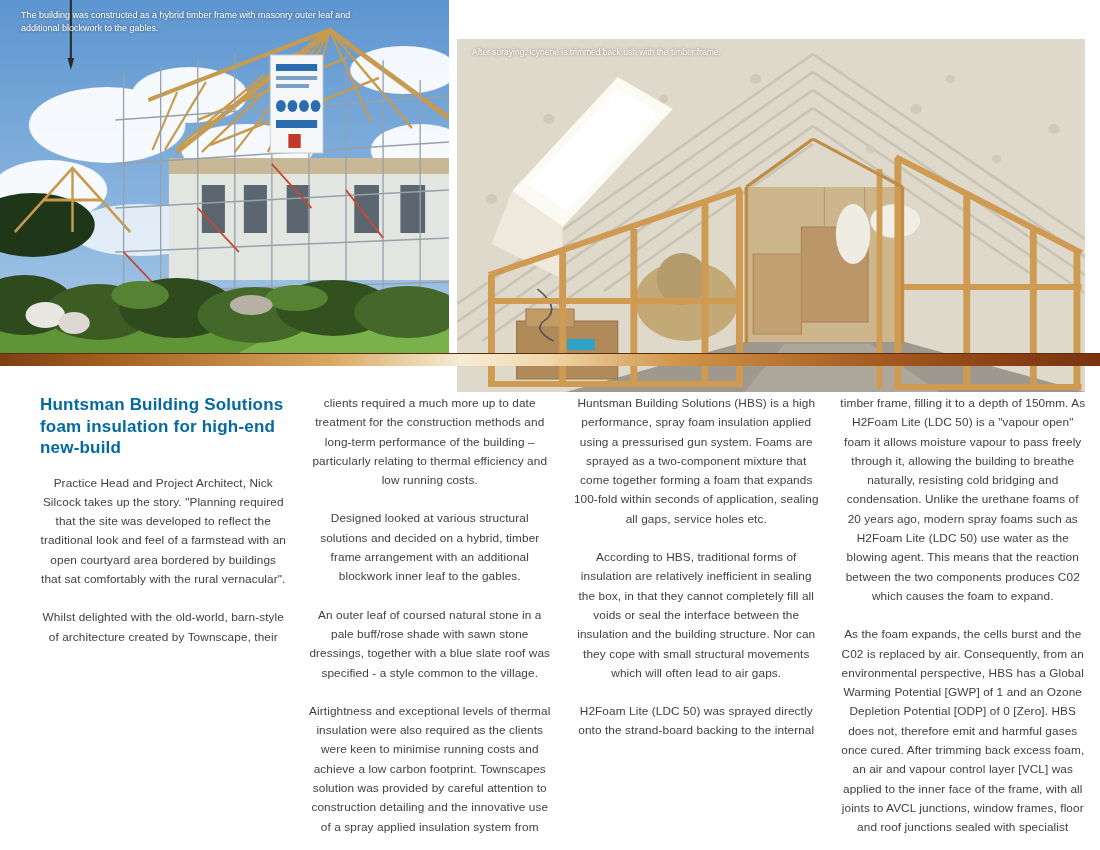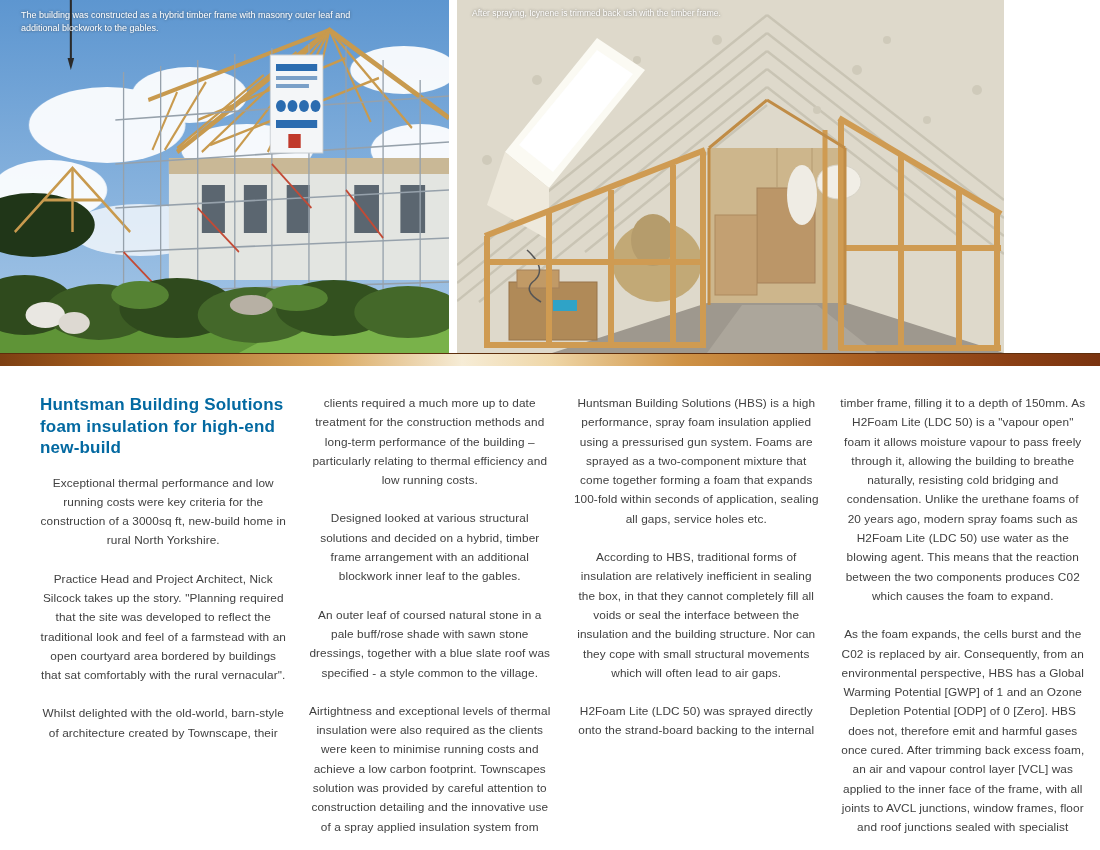--- a/index.html
+++ b/index.html
@@ -3,21 +3,21 @@
 <meta charset="utf-8">
 <style>
   * { margin:0; padding:0; box-sizing:border-box; }
   html,body { background:#ffffff; }
   body { font-family:"Liberation Sans", sans-serif; }
   .page { position:relative; width:1100px; height:850px; background:#fff; overflow:hidden; }
 
   .photos { position:absolute; top:0; left:0; width:1100px; height:353px; display:flex; }
   .photo { position:relative; height:353px; overflow:hidden; }
   .photo-left  { width:449px; margin-right:8px; }
-  .photo-right { width:547px; }
+  .photo-right { width:628px;margin-top:39px; }
   .photo svg { display:block; width:100%; height:100%; }
 
   .caption { position:absolute; top:9px; left:21px; color:#ffffff; font-size:9px;
              line-height:12.5px; max-width:330px; text-shadow:0 0 3px rgba(40,40,40,.65); }
   .photo-right .caption { top:7px; left:15px; max-width:420px; font-size:8.5px; }
 
   .divider { position:absolute; top:353px; left:0; width:1100px; height:13px;
     background:linear-gradient(90deg,#7d3f12 0%,#a55f1f 10%,#d9a860 30%,#f6ecd6 42%,
       #efd7a8 50%,#cf9346 62%,#aa5f22 78%,#8a3f14 92%,#7a330f 100%);
     border-top:1px solid #5e2e0c; }
@@ -222,21 +222,20 @@
       </svg>
       <div class="caption">After spraying, Icynene is trimmed back ush with the timber frame.</div>
     </div>
   </div>
 
   <div class="divider"></div>
 
   <div class="content">
     <div class="col">
       <h1 class="headline">Huntsman Building Solutions foam insulation for high-end new-build</h1>
-      <p>Exceptional thermal performance and low running costs were key criteria for the construction of a 3000sq ft, new-build home in rural North Yorkshire.</p>
       <p>Practice Head and Project Architect, Nick Silcock takes up the story. "Planning required that the site was developed to reflect the traditional look and feel of a farmstead with an open courtyard area bordered by buildings that sat comfortably with the rural vernacular".</p>
       <p>Whilst delighted with the old-world, barn-style of architecture created by Townscape, their</p>
     </div>
     <div class="col">
       <p>clients required a much more up to date treatment for the construction methods and long-term performance of the building – particularly relating to thermal efficiency and low running costs.</p>
       <p>Designed looked at various structural solutions and decided on a hybrid, timber frame arrangement with an additional blockwork inner leaf to the gables.</p>
       <p>An outer leaf of coursed natural stone in a pale buff/rose shade with sawn stone dressings, together with a blue slate roof was specified - a style common to the village.</p>
       <p>Airtightness and exceptional levels of thermal insulation were also required as the clients were keen to minimise running costs and achieve a low carbon footprint. Townscapes solution was provided by careful attention to construction detailing and the innovative use of a spray applied insulation system from</p>
     </div>
     <div class="col">

